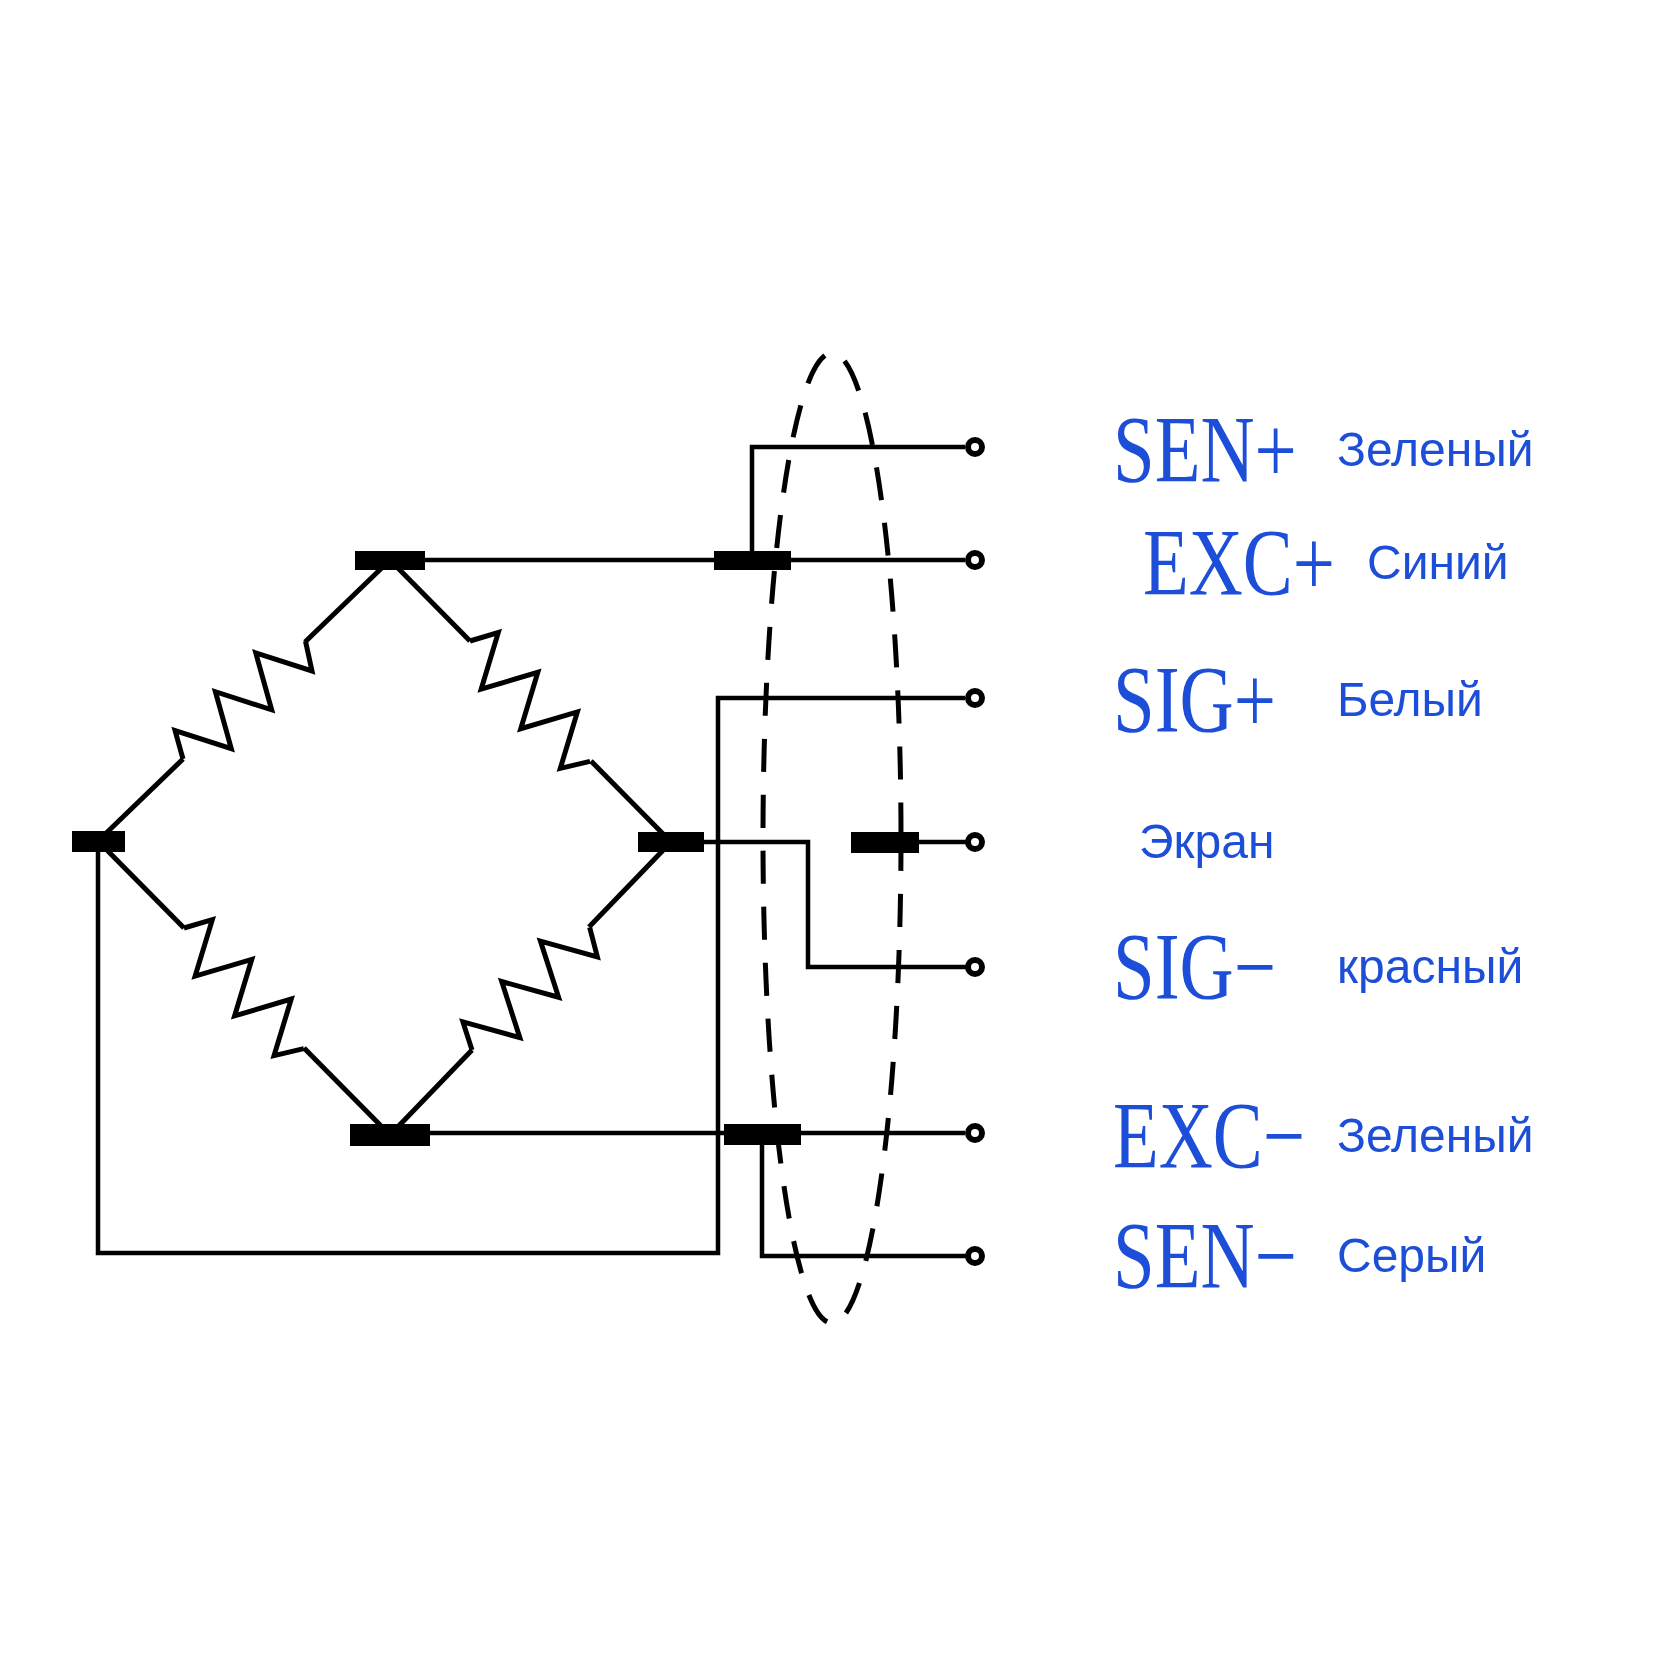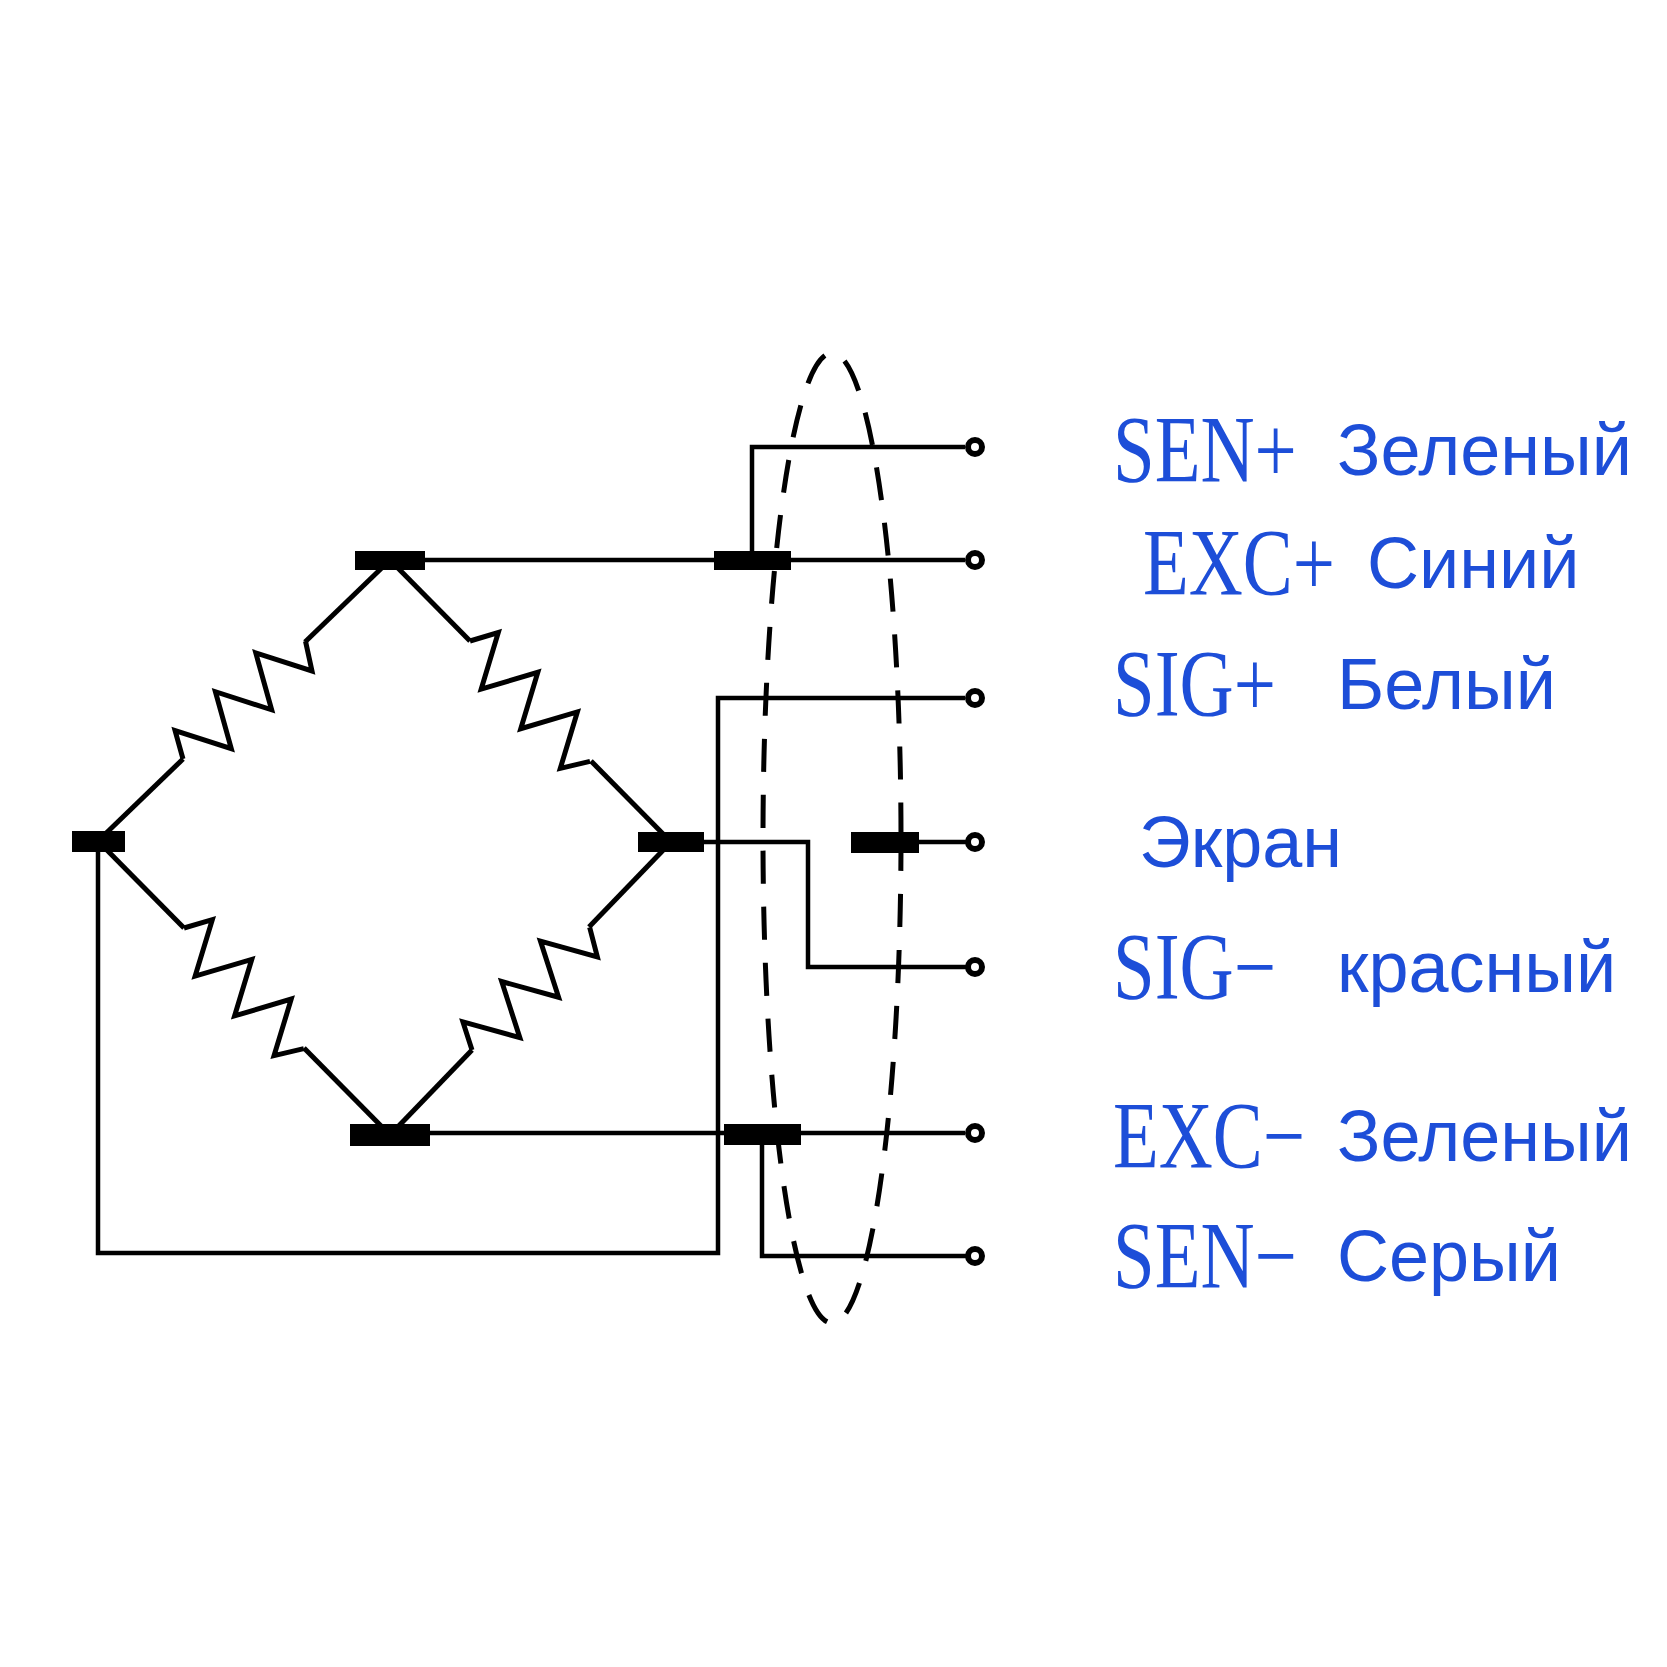--- a/index.html
+++ b/index.html
@@ -45,27 +45,27 @@
     display: inline-block;
     font-family: "Liberation Serif", "DejaVu Serif", serif;
     font-size: 96px;
     line-height: 1;
     transform: scaleX(0.78);
     transform-origin: 0 50%;
     white-space: nowrap;
   }
   .color-text {
     font-family: "Liberation Sans", "DejaVu Sans", sans-serif;
-    font-size: 72px;
+    font-size: 48px;
     line-height: 1;
     white-space: nowrap;
   }
   .r0 { top: 450px; }
   .r1 { top: 563px; margin-left: 30px; }
-  .r2 { top: 684px; }
+  .r2 { top: 700px; }
   .r3 { top: 842px; left: 1139px; justify-content: flex-end; }
   .r4 { top: 967px; }
   .r5 { top: 1136px; }
   .r6 { top: 1256px; }
 </style>
 </head>
 <body>
 
 <div class="stage">
 

